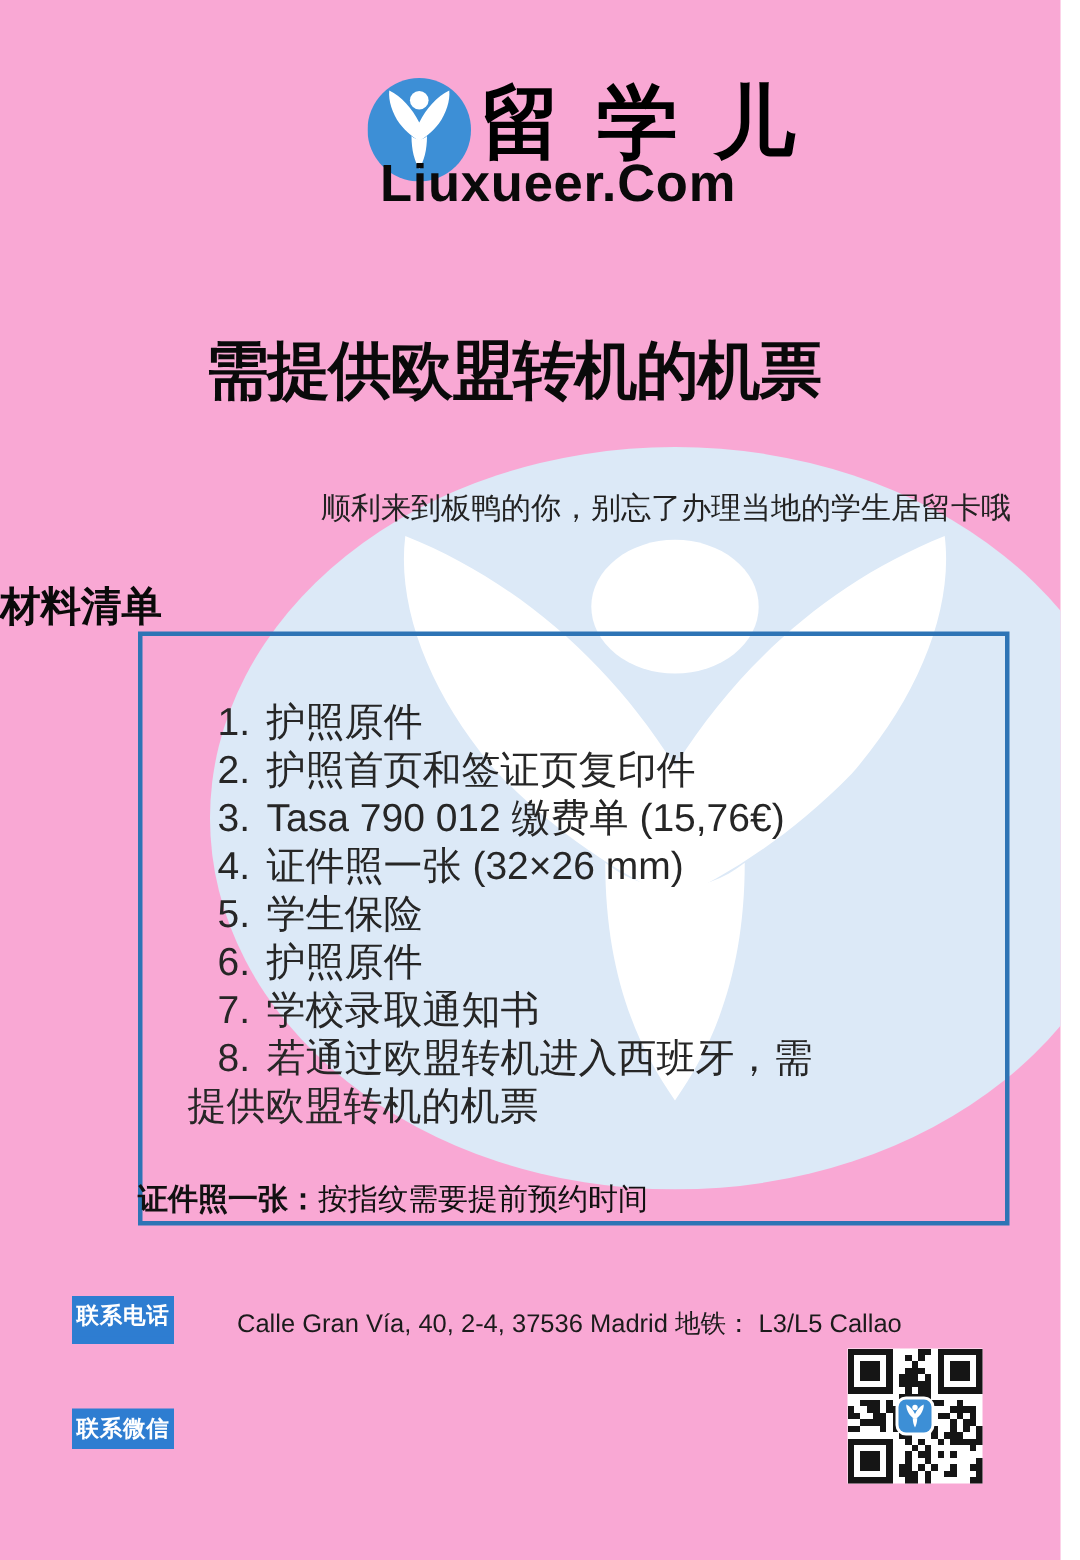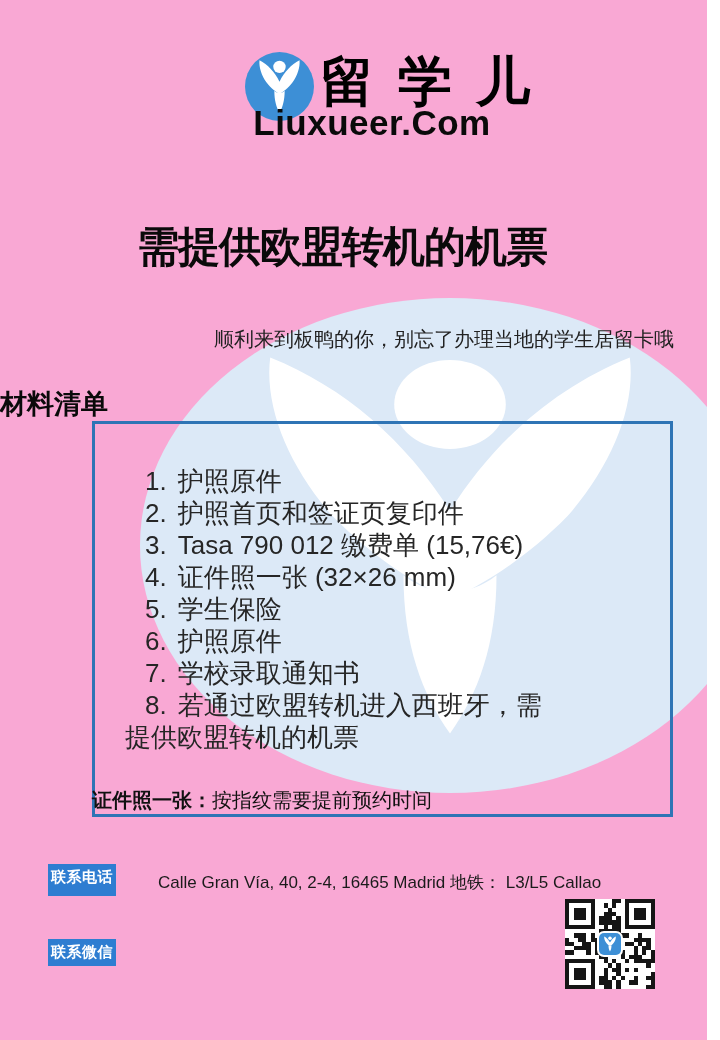--- a/index.html
+++ b/index.html
@@ -93,21 +93,21 @@
       <div class="cl-item">若通过欧盟转机进入西班牙，需提供欧盟转机的机票</div>
     </div>
   </div>
 
   <div class="tip">
     <b>证件照一张：</b><span>按指纹需要提前预约时间</span>
   </div>
 
   <div class="contact-row row-0">
     <div class="contact-label">公司地址</div>
-    <div class="contact-value">Calle Gran Vía, 40, 2-4, 16465 Madrid 地铁： L3/L5 Callao</div>
+    <div class="contact-value">Calle Gran Vía, 40, 2-4, 37536 Madrid 地铁： L3/L5 Callao</div>
   </div>
   <div class="contact-row row-1">
     <div class="contact-label">联系电话</div>
   </div>
   <div class="contact-row row-2">
     <div class="contact-label">联系微信</div>
   </div>
 
   <div class="qr" id="qr"><svg viewBox="0 0 21 21" width="90" height="90" shape-rendering="crispEdges">
         <rect x="11" y="0" width="1" height="1" fill="#151515"></rect>

